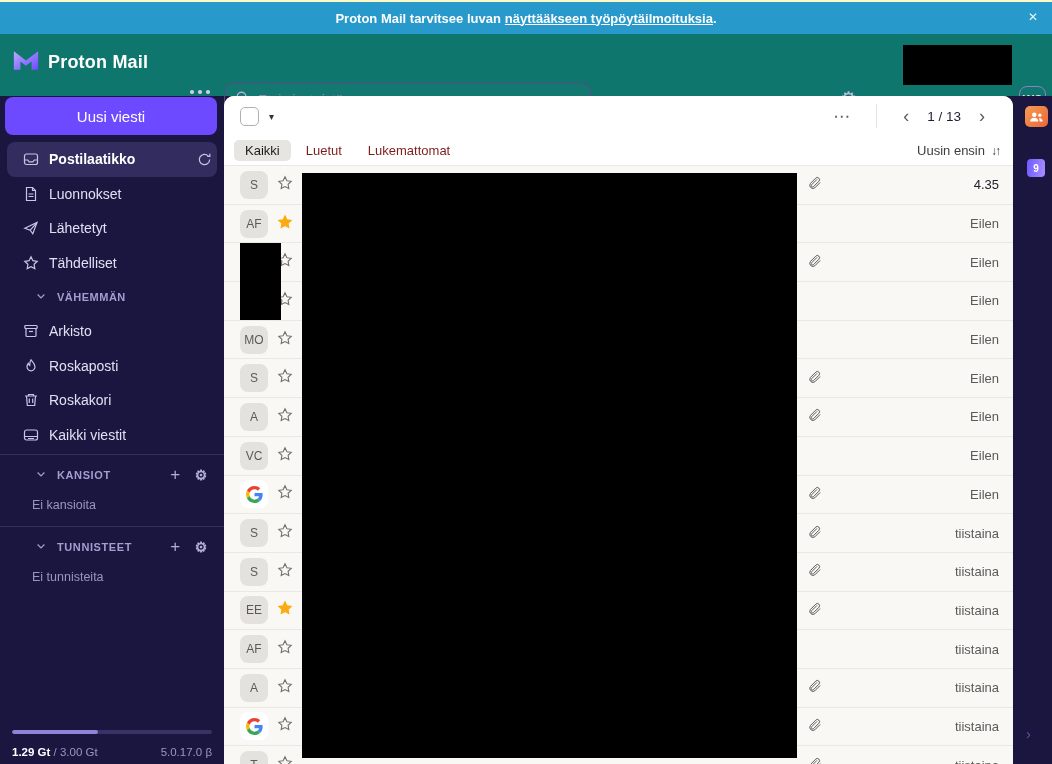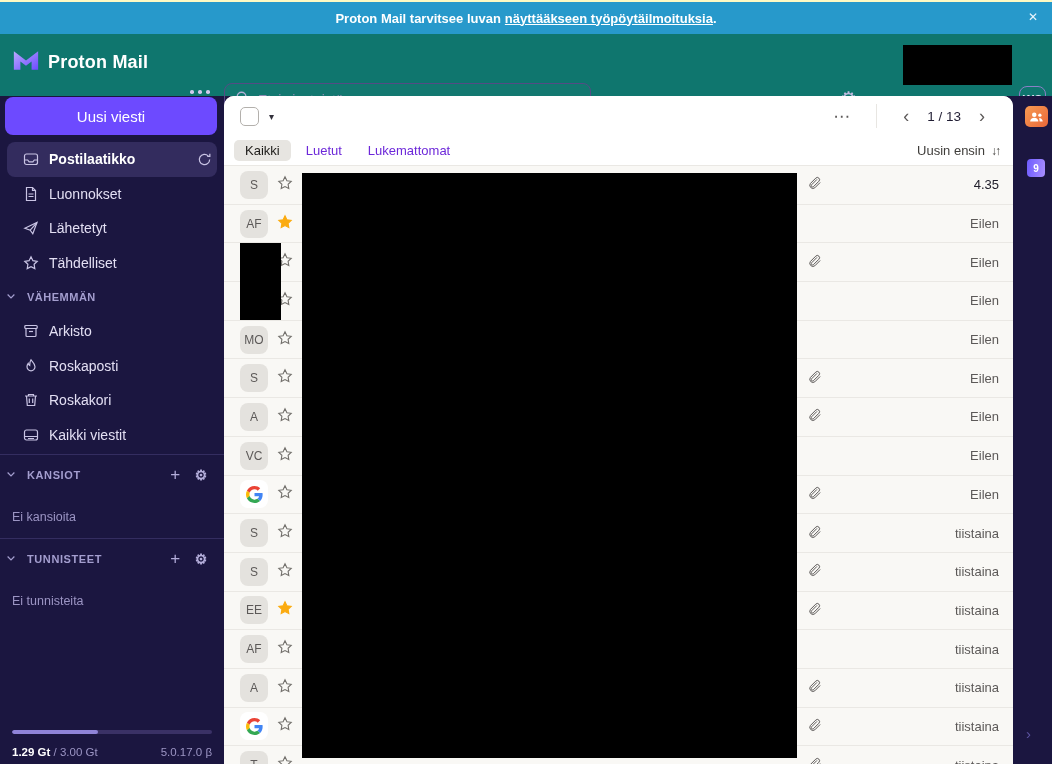--- a/index.html
+++ b/index.html
@@ -39,47 +39,47 @@
     border:none; border-radius:8px; color:#fff; font-size:15px; font-weight:500; cursor:pointer;
     font-family:"Liberation Sans",sans-serif; }
   .nav { position:absolute; left:0; top:46px; width:224px; }
   .nav-item { height:34.5px; display:flex; align-items:center; padding:0 12px 0 23px; gap:10px;
     font-size:14px; color:#e3dff3; cursor:pointer; position:relative; }
   .nav-item.selected { background:#332c5e; border-radius:8px; margin:0 7px; padding:0 5px 0 16px;
     font-weight:700; color:#fff; }
   .nav-item .nicon { width:16px; height:16px; flex:0 0 16px; display:flex; align-items:center; }
   .nav-item svg { stroke:#c9c4e4; }
   .nav-item .right-ic { margin-left:auto; display:flex; align-items:center; }
-  .section-head { height:34px; display:flex; align-items:center; padding:0 16px 0 5px; gap:10px;
+  .section-head { height:34px; display:flex; align-items:center; padding:0 16px 0 35px; gap:10px;
     font-size:11px; font-weight:700; letter-spacing:.6px; color:#a49ecf; cursor:pointer; }
   .section-head .sh-actions { margin-left:auto; display:flex; gap:14px; align-items:center; }
   .section-head .plus { font-size:17px; font-weight:400; color:#b3adda; cursor:pointer; }
   .section-head .gear { font-size:14px; color:#b3adda; cursor:pointer; }
-  .empty-note { font-size:12.5px; color:#9c95c4; padding:6px 0 12px 12px;margin-top:12px; }
+  .empty-note { font-size:12.5px; color:#9c95c4; padding:6px 0 12px 32px; }
   .side-divider { border:none; border-top:1px solid #342d60; margin:2px 0 3px 0; }
   .storage { position:absolute; left:0; bottom:6px; width:224px; padding:0 12px; }
   .meter { width:200px; height:4px; border-radius:2px; background:#3a3166; overflow:hidden; margin-bottom:12px; }
   .meter > div { height:100%; background:#8f83d8; border-radius:2px; }
   .storage-row { display:flex; justify-content:space-between; font-size:11.5px; color:#9c95c4; }
   .storage-row .used { color:#fff; font-weight:700; }
 
   
   .panel { position:absolute; left:224px; top:96px; width:789px; height:668px;
     background:#f9f8f5; border-radius:10px 10px 0 0; overflow:hidden; }
   .toolbar { height:40px; background:#fff; display:flex; align-items:center; padding:0 14px 0 16px; }
   .checkbox { width:19px; height:19px; border:1px solid #b3b0ac; border-radius:5px; background:#fff; cursor:pointer; }
   .caret { margin-left:10px; font-size:10px; color:#33313c; cursor:pointer; }
   .toolbar-right { margin-left:auto; display:flex; align-items:center; gap:4px; }
   .more-btn { font-size:17px; color:#5c5958; letter-spacing:2px; padding:0 12px; cursor:pointer; }
   .tb-sep { width:1px; height:24px; background:#e8e6e2; margin:0 8px; }
   .pg-btn { font-size:18px; color:#5c5958; padding:0 14px; cursor:pointer; }
   .pg-num { font-size:13.5px; color:#201d33; }
   .filterbar { height:30px; background:#fff; border-bottom:1px solid #eae8e4; display:flex;
     align-items:center; padding:0 14px 0 10px; gap:4px; }
-  .pill { font-size:13px; color:#6d28d9; padding:3px 11px; border-radius:5px; cursor:pointer; }
+  .pill { font-size:13px; color:#7f1d1d; padding:3px 11px; border-radius:5px; cursor:pointer; }
   .pill.active { background:#e7e5e1; color:#1d1b18; }
   .sort { margin-left:auto; font-size:13px; color:#3f3d3a; display:flex; gap:6px; align-items:center; cursor:pointer; }
   .sort .arrows { font-size:12px; letter-spacing:-2px; }
 
   
   .mail-list { position:relative; }
   .mail-row { height:38.7px; display:flex; align-items:center; padding:0 14px 0 16px;
     border-bottom:1px solid #eae8e4; cursor:pointer; background:#f9f8f5; }
   .mavatar { width:28px; height:28px; border-radius:8px; background:#e4e2de; color:#5c5958;
     font-size:12px; display:flex; align-items:center; justify-content:center; flex:0 0 28px; }

